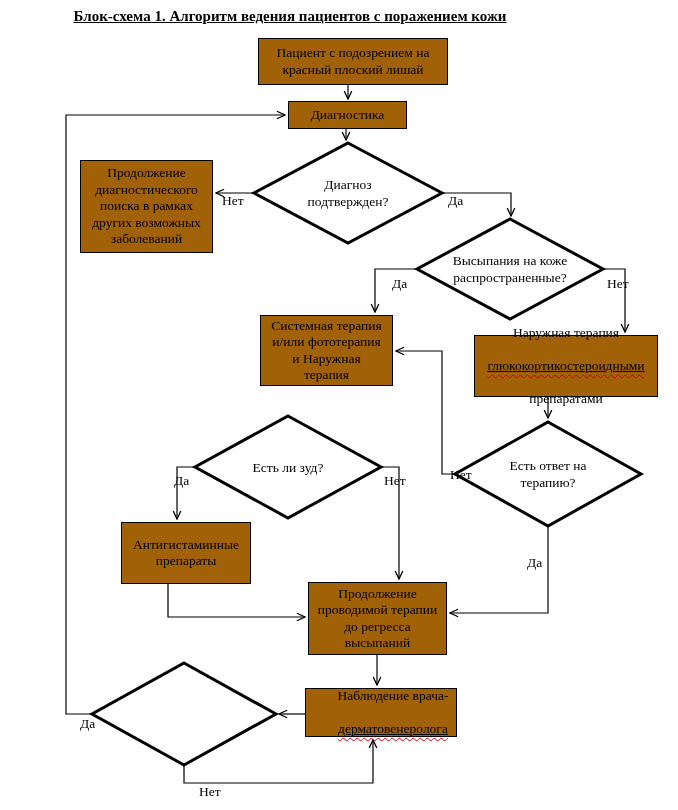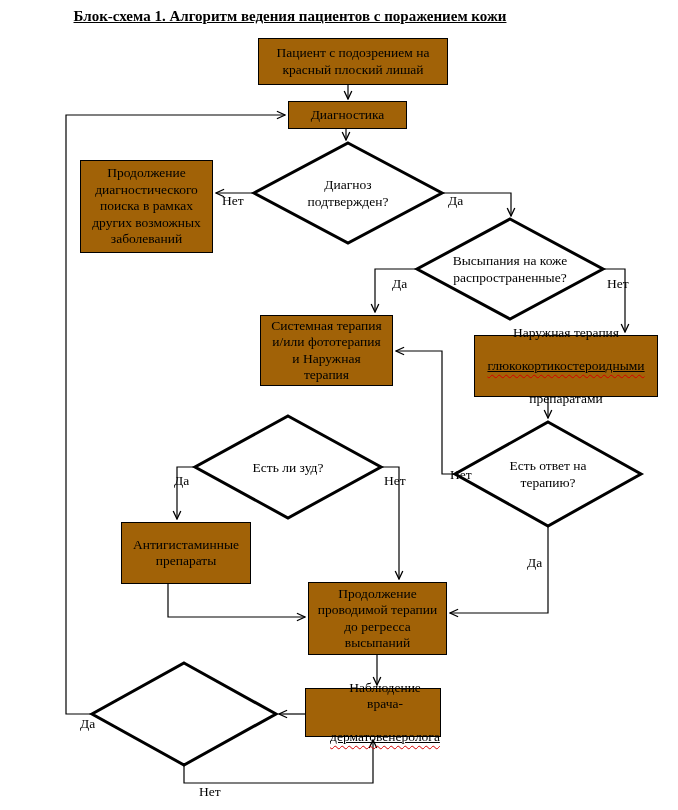--- a/index.html
+++ b/index.html
@@ -98,21 +98,21 @@
   </div>
 
   <div class="box" style="left:121px; top:522px; width:130px; height:62px;">Антигистаминные
 препараты</div>
 
   <div class="box" style="left:308px; top:582px; width:139px; height:73px;">Продолжение
 проводимой терапии
 до регресса
 высыпаний</div>
 
-  <div class="box" style="left:305px; top:688px; width:136px; height:49px;padding-left:24px;">
+  <div class="box" style="left:305px; top:688px; width:152px; height:49px;padding-left:24px;">
     <div>
       <span class="ln">Наблюдение врача-</span>
       <span class="ln"><span class="u-black"><span class="u-red">дерматовенеролога</span></span></span>
     </div>
   </div>
 
   <div class="dlabel" style="left:278px; top:176px; width:140px;">Диагноз
 подтвержден?</div>
   <div class="dlabel" style="left:435px; top:252px; width:150px;">Высыпания на коже
 распространенные?</div>

